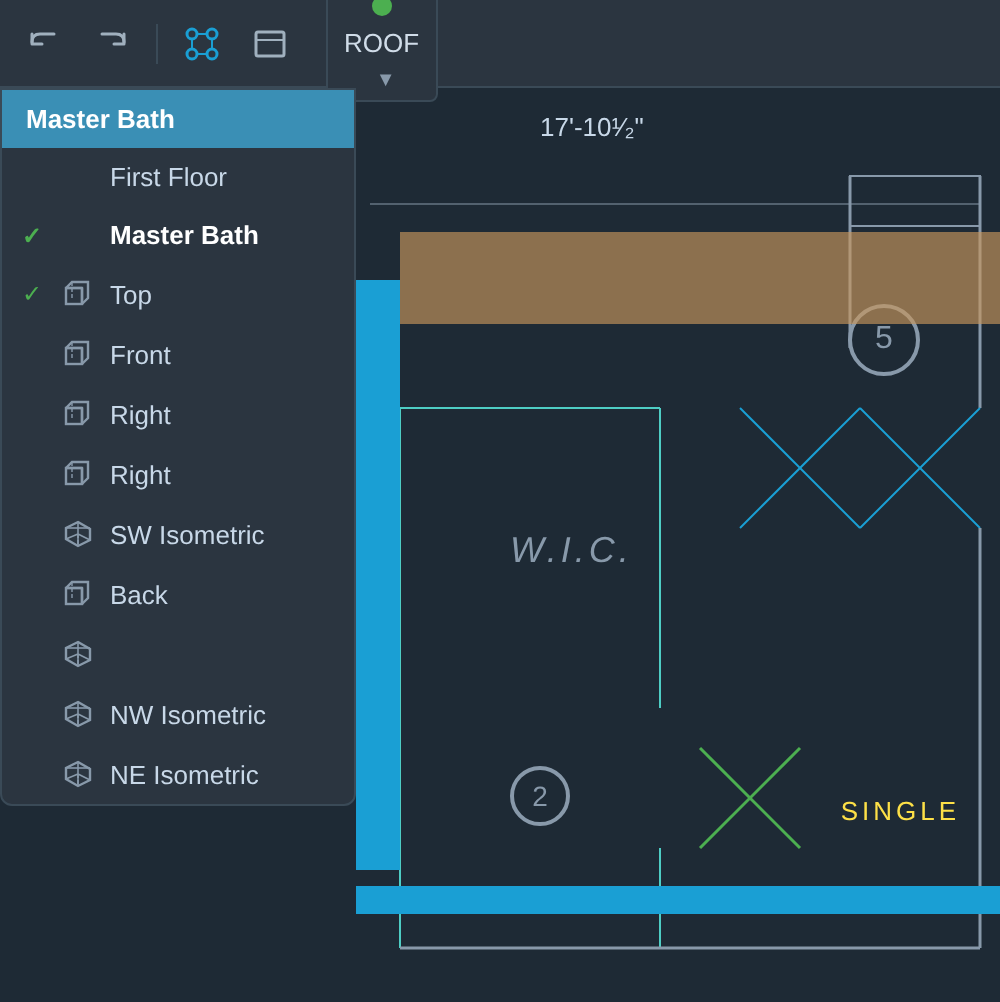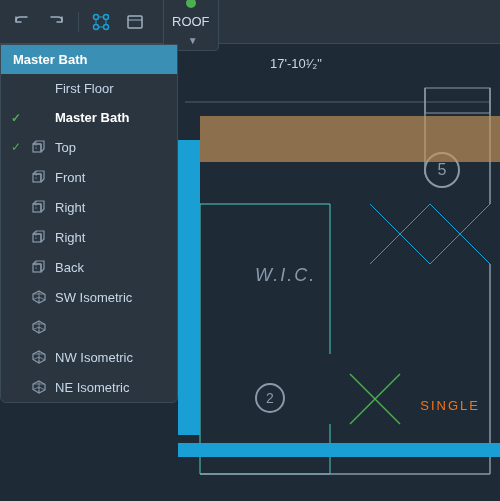--- a/index.html
+++ b/index.html
@@ -162,21 +162,21 @@
       font-size: 18px;
       font-style: italic;
       letter-spacing: 2px;
       top: 265px;
       left: 255px;
     }
 
     
     .single-text {
       position: absolute;
-      color: #f97316;
+      color: #fde047;
       font-size: 13px;
       letter-spacing: 2px;
       bottom: 88px;
       right: 20px;
     }
 
     
     .circle-badge-2 {
       position: absolute;
       width: 30px;
@@ -307,47 +307,47 @@
       <polyline points="1,4 4,1 12,1 12,9 9,12" stroke="#8899aa" stroke-width="1.2" fill="none"></polyline>
       <line x1="9" y1="4" x2="9" y2="12" stroke="#8899aa" stroke-width="1.2"></line>
       <line x1="1" y1="4" x2="9" y2="4" stroke="#8899aa" stroke-width="1.2"></line>
       <line x1="4" y1="1" x2="4" y2="9" stroke="#8899aa" stroke-width="0.7" stroke-dasharray="2,1"></line>
     </svg>
         </span>
         <span>Right</span>
       </div>
       <div class="menu-item has-check">
         <span class="no-check"></span>
-        <span class="cube-icon cube-flat">
-          <svg viewBox="0 0 14 14" fill="none" xmlns="http://www.w3.org/2000/svg">
-      <rect x="1" y="4" width="8" height="8" stroke="#8899aa" stroke-width="1.2"></rect>
-      <polyline points="1,4 4,1 12,1 12,9 9,12" stroke="#8899aa" stroke-width="1.2" fill="none"></polyline>
-      <line x1="9" y1="4" x2="9" y2="12" stroke="#8899aa" stroke-width="1.2"></line>
-      <line x1="1" y1="4" x2="9" y2="4" stroke="#8899aa" stroke-width="1.2"></line>
-      <line x1="4" y1="1" x2="4" y2="9" stroke="#8899aa" stroke-width="0.7" stroke-dasharray="2,1"></line>
-    </svg>
-        </span>
-        <span>Back</span>
-      </div>
-      <div class="menu-item has-check">
-        <span class="no-check"></span>
         <span class="cube-icon cube-iso">
           <svg viewBox="0 0 14 14" fill="none" xmlns="http://www.w3.org/2000/svg">
       <polygon points="7,1 13,4.5 13,10 7,13 1,9.5 1,4" stroke="#8899aa" stroke-width="1.2" fill="none"></polygon>
       <line x1="7" y1="1" x2="7" y2="13" stroke="#8899aa" stroke-width="0.8"></line>
       <line x1="1" y1="4" x2="13" y2="4" stroke="#8899aa" stroke-width="0.8"></line>
       <line x1="1" y1="9.5" x2="7" y2="7" stroke="#8899aa" stroke-width="0.8"></line>
       <line x1="13" y1="10" x2="7" y2="7" stroke="#8899aa" stroke-width="0.8"></line>
       <line x1="7" y1="7" x2="7" y2="13" stroke="#8899aa" stroke-width="0.8" stroke-dasharray="2,1"></line>
     </svg>
         </span>
         <span>SW Isometric</span>
       </div>
       <div class="menu-item has-check">
         <span class="no-check"></span>
+        <span class="cube-icon cube-flat">
+          <svg viewBox="0 0 14 14" fill="none" xmlns="http://www.w3.org/2000/svg">
+      <rect x="1" y="4" width="8" height="8" stroke="#8899aa" stroke-width="1.2"></rect>
+      <polyline points="1,4 4,1 12,1 12,9 9,12" stroke="#8899aa" stroke-width="1.2" fill="none"></polyline>
+      <line x1="9" y1="4" x2="9" y2="12" stroke="#8899aa" stroke-width="1.2"></line>
+      <line x1="1" y1="4" x2="9" y2="4" stroke="#8899aa" stroke-width="1.2"></line>
+      <line x1="4" y1="1" x2="4" y2="9" stroke="#8899aa" stroke-width="0.7" stroke-dasharray="2,1"></line>
+    </svg>
+        </span>
+        <span>Back</span>
+      </div>
+      <div class="menu-item has-check">
+        <span class="no-check"></span>
         <span class="cube-icon cube-iso">
           <svg viewBox="0 0 14 14" fill="none" xmlns="http://www.w3.org/2000/svg">
       <polygon points="7,1 13,4.5 13,10 7,13 1,9.5 1,4" stroke="#8899aa" stroke-width="1.2" fill="none"></polygon>
       <line x1="7" y1="1" x2="7" y2="13" stroke="#8899aa" stroke-width="0.8"></line>
       <line x1="1" y1="4" x2="13" y2="4" stroke="#8899aa" stroke-width="0.8"></line>
       <line x1="1" y1="9.5" x2="7" y2="7" stroke="#8899aa" stroke-width="0.8"></line>
       <line x1="13" y1="10" x2="7" y2="7" stroke="#8899aa" stroke-width="0.8"></line>
       <line x1="7" y1="7" x2="7" y2="13" stroke="#8899aa" stroke-width="0.8" stroke-dasharray="2,1"></line>
     </svg>
         </span>

